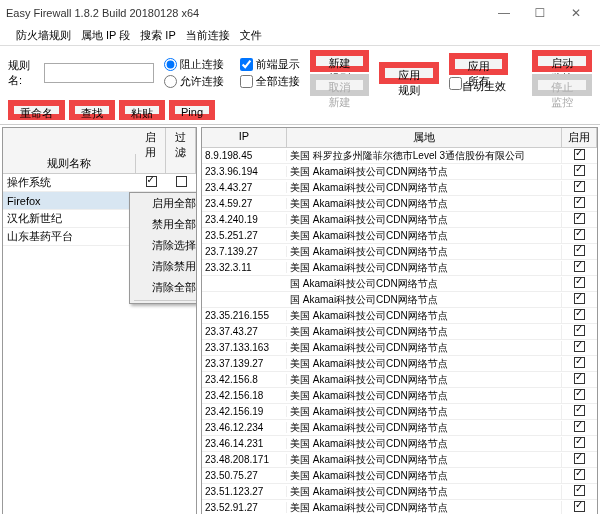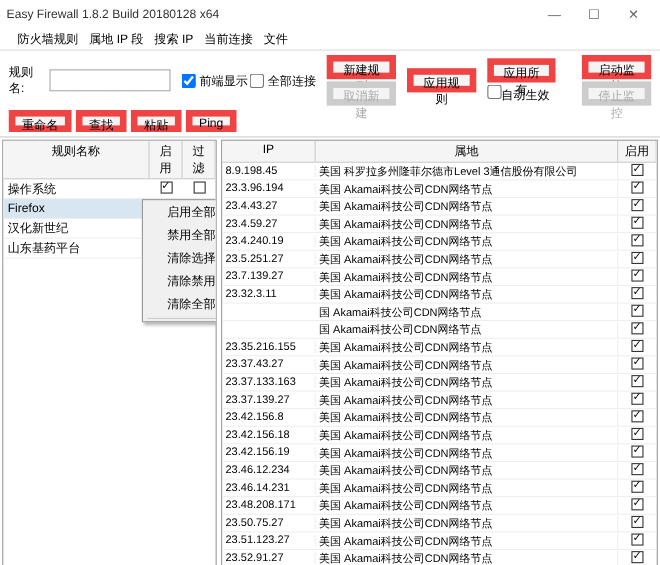--- a/index.html
+++ b/index.html
@@ -8,32 +8,32 @@
 .titlebar .title { flex: 1; }
 .titlebar .wbtn { width: 36px; text-align: center; font-size: 12px; color: #666; cursor: pointer; }
 .menubar { height: 20px; display: flex; align-items: center; padding: 0 16px; gap: 10px; font-size: 11px; border-bottom: 1px solid #ddd; }
 .menubar span { cursor: pointer; }
 .toolbar { padding: 4px 8px; border-bottom: 1px solid #ccc; }
 .row1 { display: flex; align-items: center; gap: 4px; }
 .row1 .lbl { margin-right: 2px; }
 .row1 input.txt { width: 110px; height: 20px; border: 1px solid #aaa; padding: 0 2px; }
 .radio-col { display: flex; flex-direction: column; gap: 2px; margin: 0 6px; }
 .radio-col label, .chk-col label { display: flex; align-items: center; gap: 3px; white-space: nowrap; }
-.chk-col { display: flex; gap: 2px; margin: 0 6px; }
+.chk-col { display: flex; flex-direction: column; gap: 2px; margin: 0 6px; }
 .btn { height: 22px; padding: 0 8px; border: 6px solid #ef4444; background: #f4f4f4; font-size: 11px; cursor: pointer; }
 .btn.small { height: 20px; padding: 0 6px; }
 .btn.disabled { color: #aaa; border-color: #ccc; }
 .btn-col { display: flex; flex-direction: column; gap: 2px; }
 .row2 { display: flex; align-items: center; gap: 4px; margin-top: 4px; }
 .main { display: flex; height: calc(100% - 100px); }
 .left { width: 195px; border: 1px solid #999; margin: 2px; display: flex; flex-direction: column; }
 .right { flex: 1; border: 1px solid #999; margin: 2px; display: flex; flex-direction: column; overflow: hidden; }
 .thead { display: flex; background: #f5f5f5; border-bottom: 1px solid #ccc; font-size: 11px; }
 .thead > div { border-right: 1px solid #ccc; padding: 2px 4px; text-align: center; }
-.left .col-name { flex: 1; }
+.left .col-name { flex: 1; margin-top: 26px; }
 .left .col-en { width: 30px; }
 .left .col-ft { width: 30px; }
 .tbody { flex: 1; overflow: hidden; position: relative; }
 .lrow { display: flex; border-bottom: 1px solid #eee; height: 18px; align-items: center; }
 .lrow .c1 { flex: 1; padding: 0 4px; }
 .lrow .c2, .lrow .c3 { width: 30px; text-align: center; }
 .lrow.sel { background: #d8e6f2; }
 .chk { display: inline-block; width: 11px; height: 11px; border: 1px solid #333; position: relative; }
 .chk.on::after { content: "✓"; position: absolute; top: -3px; left: 0; font-size: 10px; }
 .right .col-ip { width: 85px; }
@@ -64,20 +64,30 @@
   <span>属地 IP 段</span>
   <span>搜索 IP</span>
   <span>当前连接</span>
   <span>文件</span>
 </div>
 
 <div class="toolbar">
   <div class="row1">
     <span class="lbl">规则名:</span>
     <input class="txt" style="">
+    <div class="radio-col">
+      <label>
+          <input type="radio" checked="" style="">
+          <span>阻止连接</span>
+        </label>
+      <label>
+          <input type="radio" style="">
+          <span>允许连接</span>
+        </label>
+    </div>
     <div class="chk-col">
       <label>
           <input type="checkbox" checked="" style="">
           <span>前端显示</span>
         </label>
       <label>
           <input type="checkbox" style="">
           <span>全部连接</span>
         </label>
     </div>

